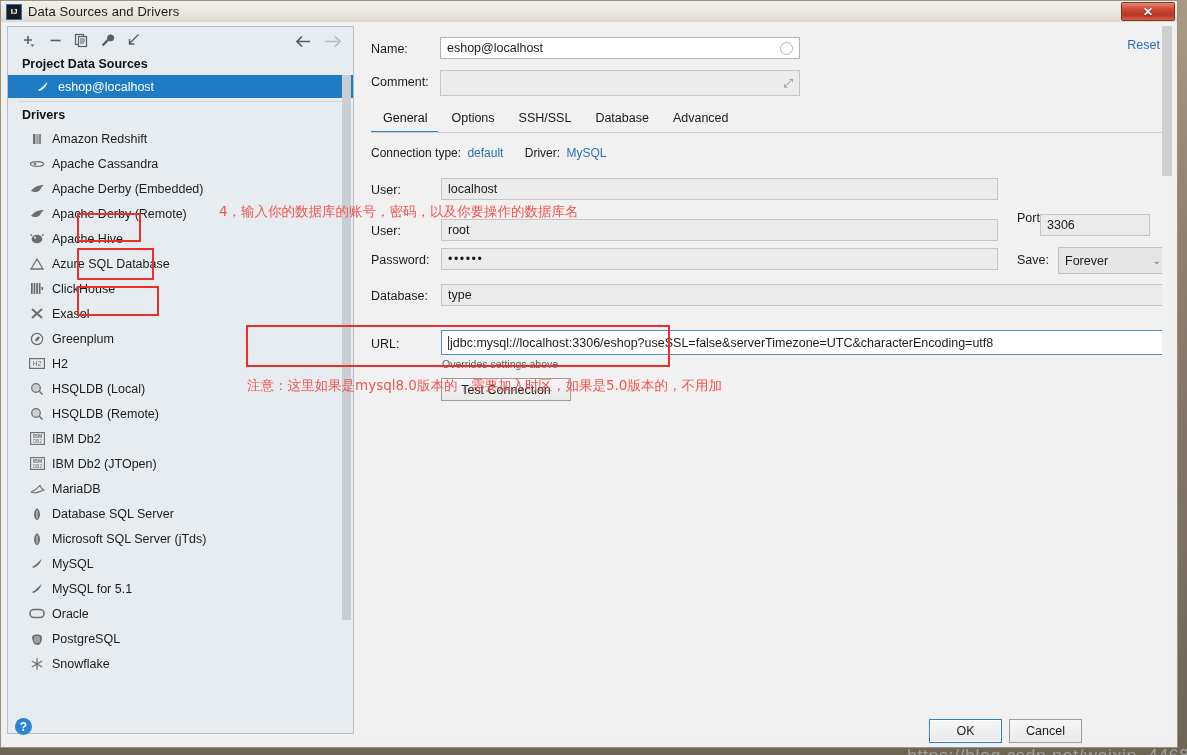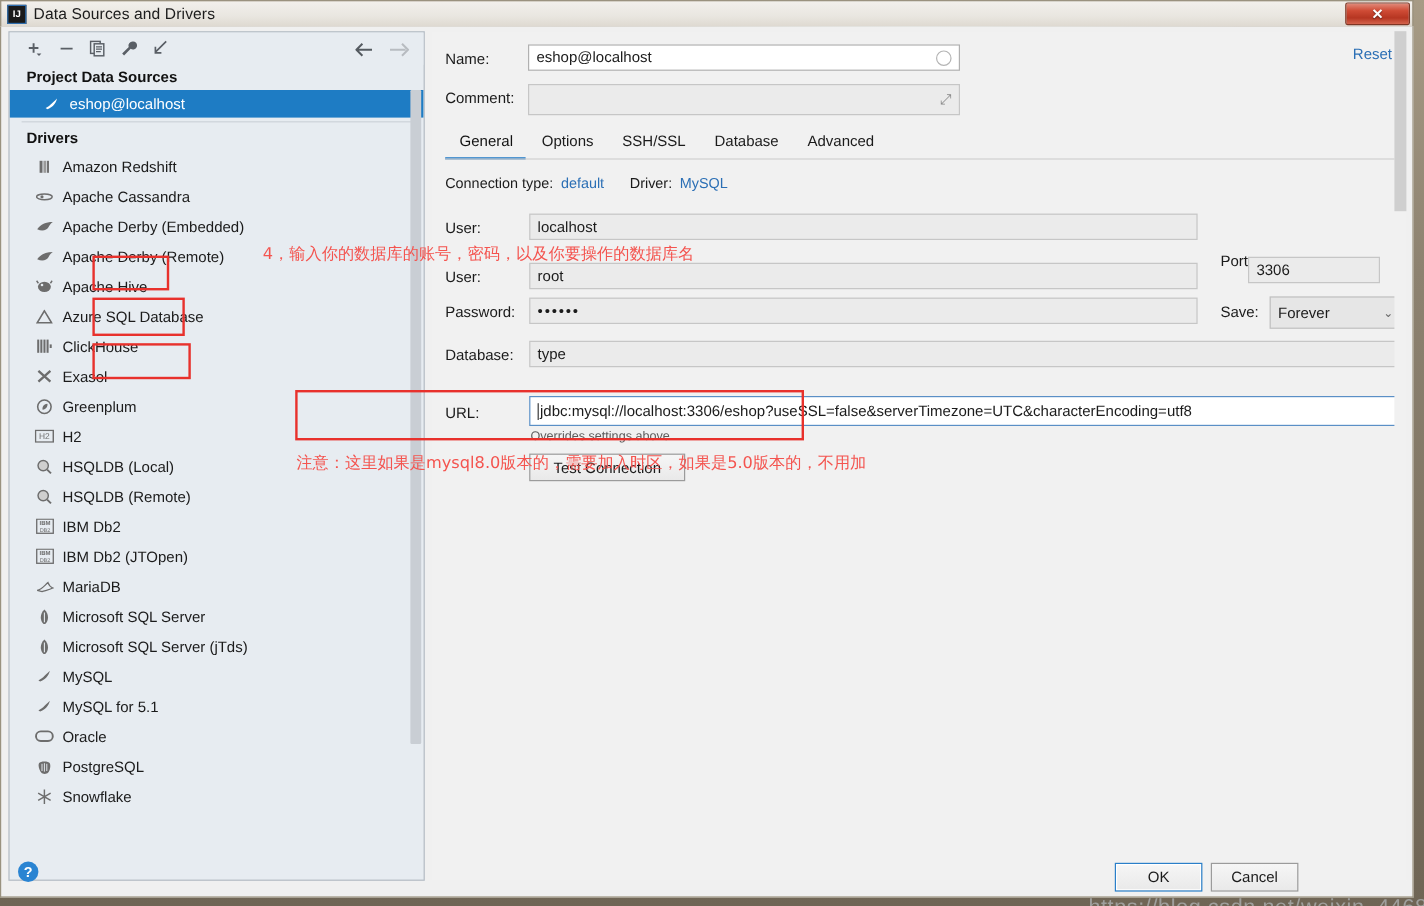--- a/index.html
+++ b/index.html
@@ -404,21 +404,21 @@
             </span>
             <span>MariaDB</span>
           </div>
           <div class="drv-row">
             <span class="drv-ico">
               <svg width="12" height="14" viewBox="0 0 12 14">
                 <path d="M6 1c2 2 3 4 3 6.5S7.5 13 6 13 3 10 3 7.5 4 3 6 1z" fill="#6d6d6d"></path>
                 <path d="M6 3.5v8" stroke="#e7ecf1" stroke-width="0.9"></path>
               </svg>
             </span>
-            <span>Microsoft SQL Server</span>
+            <span>Database SQL Server</span>
           </div>
           <div class="drv-row">
             <span class="drv-ico">
               <svg width="12" height="14" viewBox="0 0 12 14">
                 <path d="M6 1c2 2 3 4 3 6.5S7.5 13 6 13 3 10 3 7.5 4 3 6 1z" fill="#6d6d6d"></path>
                 <path d="M6 3.5v8" stroke="#e7ecf1" stroke-width="0.9"></path>
               </svg>
             </span>
             <span>Microsoft SQL Server (jTds)</span>
           </div>

